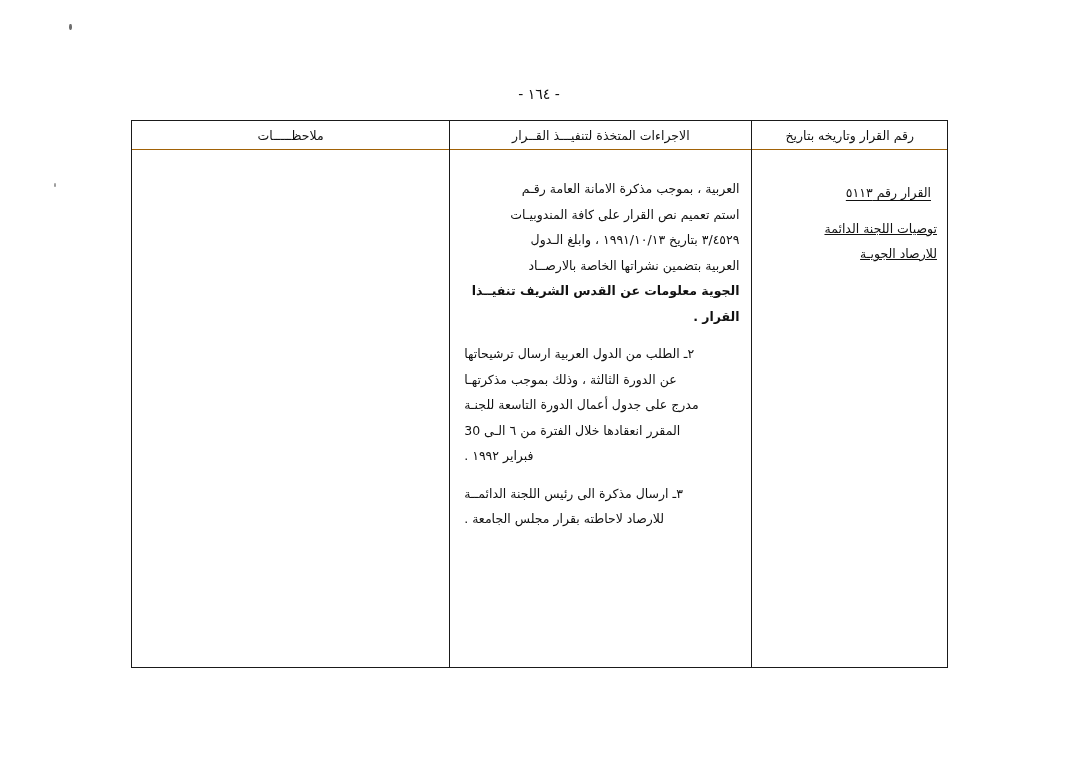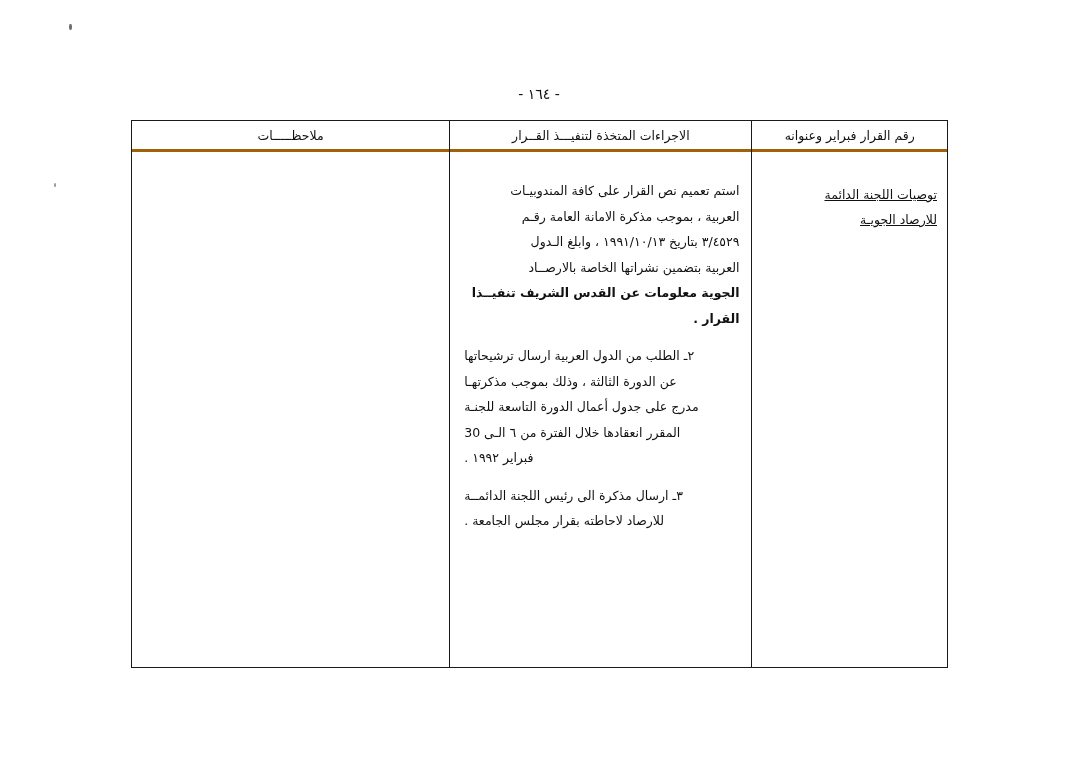--- a/index.html
+++ b/index.html
@@ -61,21 +61,21 @@
     display: flex;
     flex-direction: column;
     position: relative;
   }
   .col-decision { width: 196px; border-left: 1px solid #1a1a1a; }
   .col-actions  { width: 303px; border-left: 1px solid #1a1a1a; }
   .col-notes    { width: 318px; }
 
   .col-head {
     height: 28px;
-    border-bottom: 3px solid #a16207;
+    border-bottom: 1px solid #a16207;
     display: flex;
     align-items: center;
     justify-content: center;
     font-size: 12.5px;
     white-space: nowrap;
     padding: 0 4px;
     letter-spacing: .2px;
   }
   .col-head.stretched { letter-spacing: .6px; }
 
@@ -128,37 +128,38 @@
 
 <div class="speck s1"></div>
 <div class="speck s2"></div>
 <div class="speck s3"></div>
 
 <div class="page-number">- ١٦٤ -</div>
 
 <div class="table">
 
   <div class="col col-decision">
-    <div class="col-head">رقم القرار فبراير وعنوانه</div>
+    <div class="col-head">رقم القرار وتاريخه بتاريخ</div>
     <div class="col-body">
+      <div class="decision-title">القرار رقم ٥١١٣</div>
       <div class="decision-subject">
         <div>توصيات اللجنة الدائمة</div>
         <div>للارصاد الجويـة</div>
       </div>
     </div>
   </div>
 
   <div class="col col-actions">
     <div class="col-head stretched">الاجراءات المتخذة  لتنفيـــذ القــرار</div>
     <div class="col-body actions-body">
 
       <div class="action-item first">
         <p>
+          <span class="justify-line l-right">العربية  ،  بموجب مذكرة الامانة العامة رقـم</span>
           <span class="justify-line l-right">استم تعميم نص القرار على كافة المندوبيـات</span>
-          <span class="justify-line l-right">العربية  ،  بموجب مذكرة الامانة العامة رقـم</span>
           <span class="justify-line l-right">٣/٤٥٢٩ بتاريخ ١٩٩١/١٠/١٣ ، وابلغ الـدول</span>
           <span class="justify-line l-right">العربية بتضمين نشراتها الخاصة بالارصــاد</span>
           <span class="justify-line l-left">الجوية معلومات عن القدس الشريف تنفيــذا</span>
           <span class="justify-line l-left">القرار .</span>
         </p>
       </div>
 
       <div class="action-item">
         <p>
           <span class="justify-line l-right">٢ـ الطلب من الدول العربية ارسال ترشيحاتها</span>

